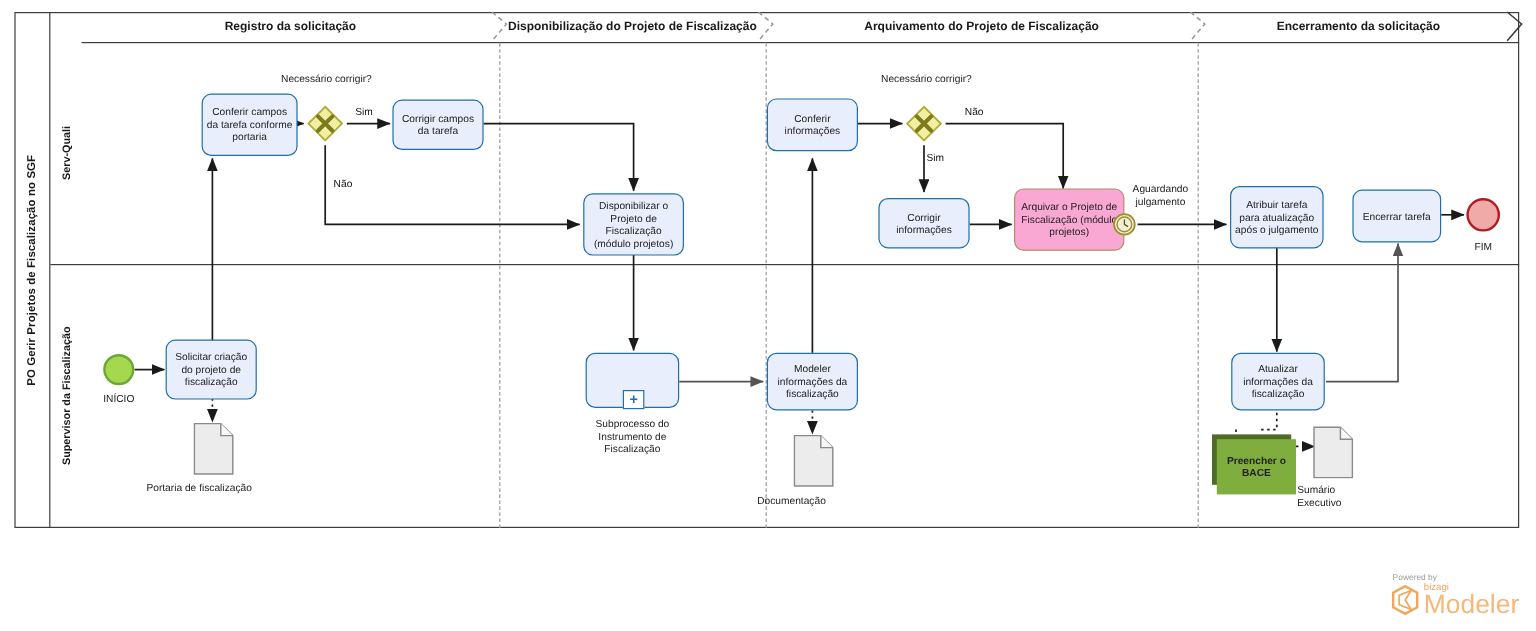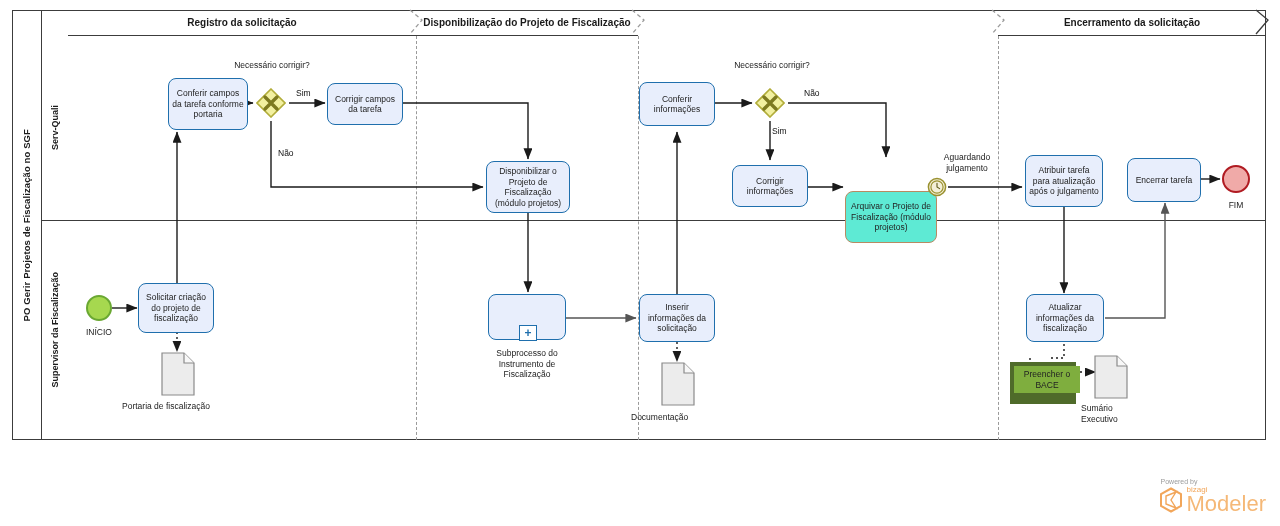--- a/index.html
+++ b/index.html
@@ -30,21 +30,21 @@
   .phase-head span{font-size:10px;font-weight:bold;white-space:nowrap;}
   .phase-sep{position:absolute;width:0;border-left:1.4px dashed #9a9a9a;}
   .phase-notch{position:absolute;width:26px;height:30px;}
   .phase-notch svg{display:block;}
 
   
   .task{position:absolute;box-sizing:border-box;border:1.6px solid #1f6fad;
         border-radius:8px;background:#e8eefc;
         display:flex;align-items:center;justify-content:center;text-align:center;
         font-size:8.5px;line-height:10.5px;color:#222;padding:2px 3px;}
-  .task.peach{background:#5eead4;border-color:#b88a62;margin-top:34px;}
+  .task.peach{background:#f9a8d4;border-color:#b88a62;}
   .task.sub{background:#e8eefc;}
   .task-note{position:absolute;text-align:center;font-size:8.5px;
         line-height:10.5px;color:#222;}
 
   .gw{position:absolute;width:30px;height:30px;}
   .gw svg{display:block;}
 
   .ev{position:absolute;border-radius:50%;box-sizing:border-box;}
   .ev.start{border:2px solid #6aa832;background:#a6d84f;}
   .ev.end{border:2.6px solid #b01b22;background:#f0aaa8;}
@@ -95,20 +95,23 @@
   <div class="lane-div" style="top:220px;"></div>
   <div class="lane-label" style="left:42px;top:220px;height:220px;">
     <span>Supervisor da Fiscalização</span>
   </div>
 
   <div class="phase-head" style="left:416px;width:222px;">
     <span>Disponibilização do Projeto de Fiscalização</span>
   </div>
   <div class="phase-head" style="left:68px;width:348px;">
     <span>Registro da solicitação</span>
+  </div>
+  <div class="phase-head" style="left:638px;width:360px;">
+    <span>Arquivamento do Projeto de Fiscalização</span>
   </div>
   <div class="phase-head" style="left:998px;width:268px;">
     <span>Encerramento da solicitação</span>
   </div>
 
   <div class="phase-notch" style="left:406px;top:8px;">
     <svg width="26" height="30">
         <polyline points="4,2 16,12 4,26" fill="none" stroke="#9a9a9a" stroke-width="1.3" stroke-dasharray="4,3"></polyline>
       </svg>
   </div>
@@ -291,39 +294,39 @@
   <div class="task sub" style="left:488px;top:294px;width:78px;height:46px;"></div>
   <div style="position:absolute;left:519px;top:325px;width:16px;height:14px;
               border:1.6px solid #1f6fad;background:#fff;display:flex;
               align-items:center;justify-content:center;font-size:12px;
               line-height:12px;color:#1f6fad;font-weight:bold;">+</div>
   <div class="task-note" style="left:477px;top:348px;width:100px;">
     <span>Subprocesso do Instrumento de Fiscalização</span>
   </div>
 
   <div class="task" style="left:639px;top:294px;width:76px;height:48px;">
-    <span>Inserir informações da solicitação</span>
+    <span>Modeler informações da fiscalização</span>
   </div>
 
   <div class="doc" style="left:661px;top:362px;">
     <svg width="34" height="44">
       <path d="M1,1 H23 L33,11 V43 H1 Z" fill="#ececec" stroke="#8a8a8a" stroke-width="1.2"></path>
       <path d="M23,1 V11 H33" fill="#f8f8f8" stroke="#8a8a8a" stroke-width="1.2"></path>
     </svg>
   </div>
   <div class="doc-label" style="left:631px;top:412px;width:94px;">
     <span>Documentação</span>
   </div>
 
   <div class="task" style="left:1026px;top:294px;width:78px;height:48px;">
     <span>Atualizar informações da fiscalização</span>
   </div>
 
   <div class="green-shadow" style="left:1010px;top:362px;width:66px;height:42px;"></div>
-  <div class="green-box" style="left:1014px;top:366px;width:66px;height:27px;">
+  <div class="green-box" style="left:1014px;top:366px;width:66px;height:46px;font-weight:bold;">
     <span>Preencher o BACE</span>
   </div>
 
   <div class="doc" style="left:1094px;top:355px;">
     <svg width="34" height="44">
       <path d="M1,1 H23 L33,11 V43 H1 Z" fill="#ececec" stroke="#8a8a8a" stroke-width="1.2"></path>
       <path d="M23,1 V11 H33" fill="#f8f8f8" stroke="#8a8a8a" stroke-width="1.2"></path>
     </svg>
   </div>
   <div class="doc-label" style="left:1081px;top:403px;width:62px;">

